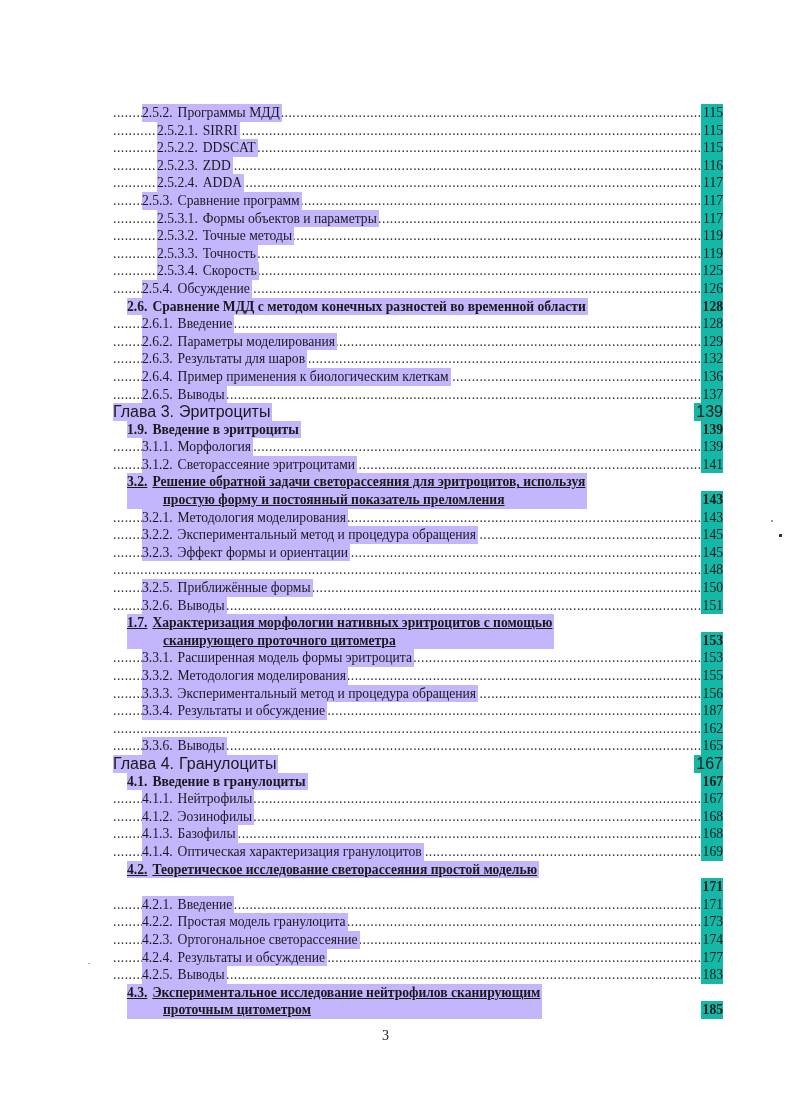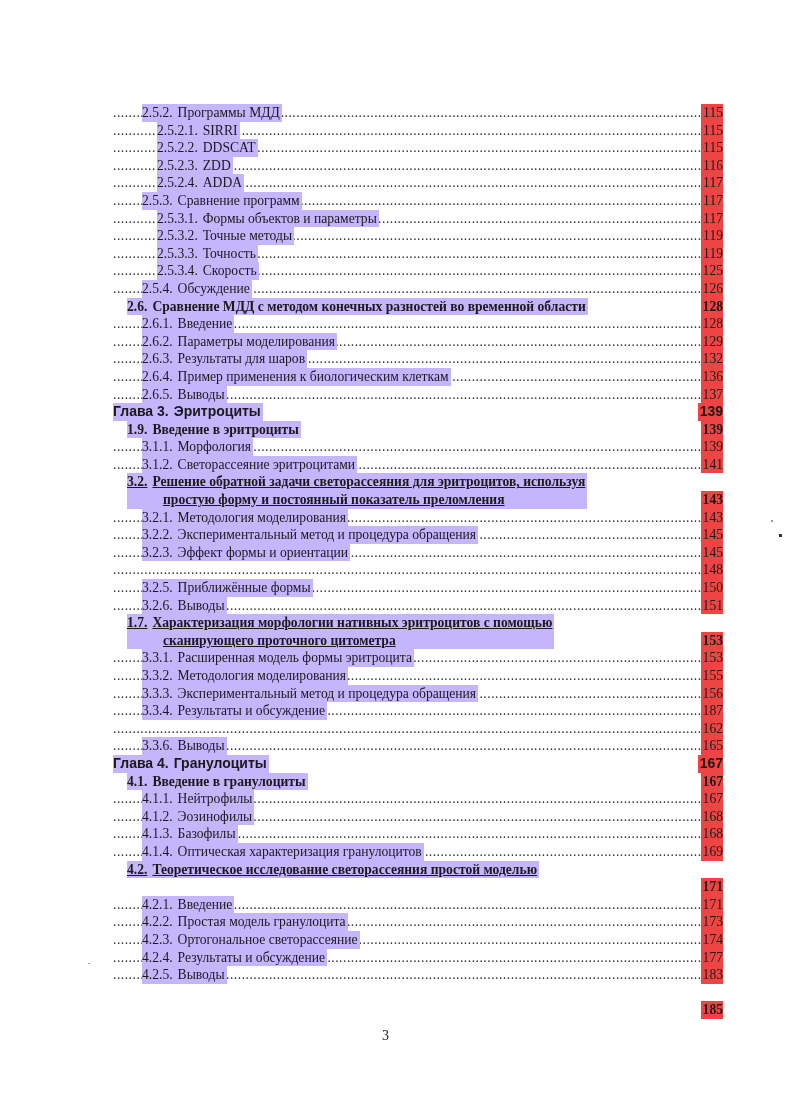--- a/index.html
+++ b/index.html
@@ -2,26 +2,26 @@
 <html><head>
 <meta charset="utf-8">
 <style>
   html, body { margin: 0; padding: 0; background: #ffffff; }
   body { width: 793px; height: 1093px; position: relative; overflow: hidden; color: #1a1a1a; }
   .page { position: absolute; left: 0; top: 0; width: 793px; height: 1093px; }
   .toc { position: absolute; left: 113px; top: 104px; width: 610px; }
   .row { position: relative; height: 17.6px; line-height: 17.6px; font-family: "Liberation Serif", serif; font-size: 13.6px; white-space: nowrap; }
   .row .label { position: absolute; top: 0; background: #c4b5fd; padding-right: 2px; z-index: 2; }
   .row .num { margin-right: 5px; }
-  .row .page-no { position: absolute; right: 0; top: 0; background: #ef4444; padding-left: 2px; z-index: 2; }
+  .row .page-no { position: absolute; right: 0; top: 0; background: #14b8a6; padding-left: 2px; z-index: 2; }
   .row .dots { position: absolute; left: 0; right: 18px; top: 0; overflow: hidden; z-index: 1; letter-spacing: 0.5px; color: #333; }
   .l3 .label { left: 29px; }
   .l4 .label { left: 44px; }
   .bold { font-weight: bold; }
-  .chapter { font-family: "Liberation Sans", sans-serif; font-weight: bold; font-size: 14px; }
+  .chapter { font-family: "Liberation Sans", sans-serif; font-weight: normal; font-size: 16px; }
   .chapter .label { left: 0; }
   .chapter .page-no { font-family: "Liberation Sans", sans-serif; }
   .sec2 .label { left: 14px; }
   .multi { height: 35.2px; }
   .multi .label { line-height: 17.6px; text-decoration: underline; }
   .multi .label .line2 { display: block; padding-left: 36px; }
   .multi .page-no { top: 17.6px; }
   .pagenum { position: absolute; left: 382px; top: 1028px; font-family: "Liberation Serif", serif; font-size: 14px; }
   .speck { position: absolute; width: 2px; height: 2px; background: #555; }
 </style>
@@ -249,20 +249,21 @@
         <span class="dots">........................................................................................................................................................................................................</span>
         <span class="label"><span class="num">4.2.4.</span><span>Результаты и обсуждение</span></span>
         <span class="page-no">177</span>
       </div>
       <div class="row l3">
         <span class="dots">........................................................................................................................................................................................................</span>
         <span class="label"><span class="num">4.2.5.</span><span>Выводы</span></span>
         <span class="page-no">183</span>
       </div>
       <div class="row sec2 bold multi">
+        <span class="label"><span class="num">4.3.</span><span>Экспериментальное исследование нейтрофилов сканирующим</span><span class="line2">проточным цитометром</span></span>
         <span class="page-no">185</span>
       </div>
     </div>
   <div class="pagenum">3</div>
   <div class="speck" style="left:771px;top:520px;width:2px;height:2px;background:#999;"></div>
   <div class="speck" style="left:779px;top:534px;width:3px;height:3px;background:#333;"></div>
   <div class="speck" style="left:88px;top:963px;width:2px;height:1px;background:#aaa;"></div>
 </div>
 
 </body></html>

